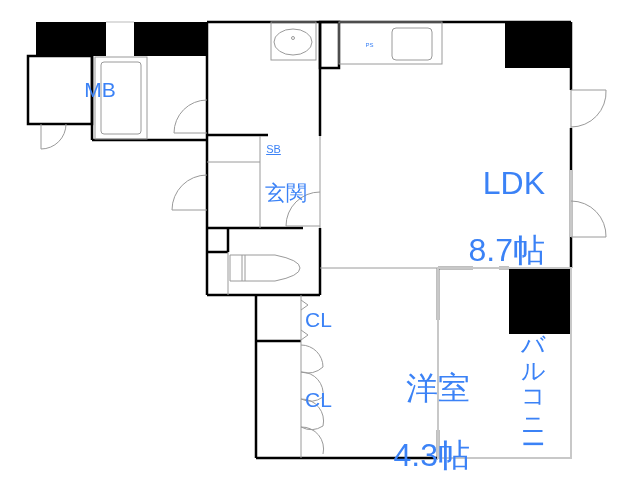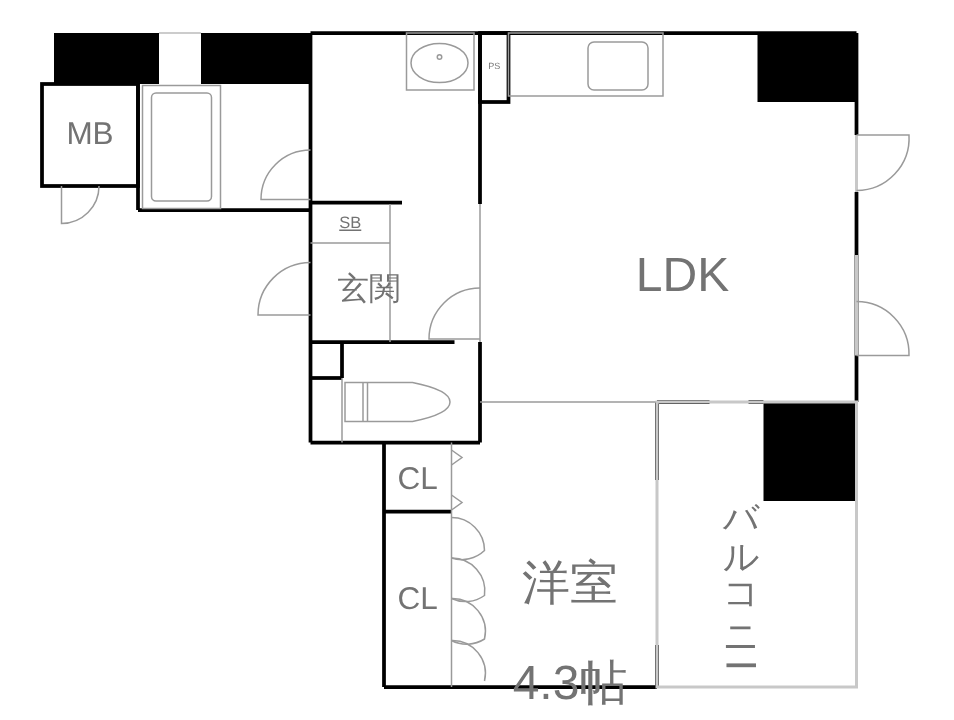--- a/index.html
+++ b/index.html
@@ -1,19 +1,19 @@
 <!DOCTYPE html>
 <html><head>
 <meta charset="utf-8">
 <style>
   html, body { margin: 0; padding: 0; background: #ffffff; }
   body { width: 636px; height: 480px; position: relative; overflow: hidden; font-family: "Liberation Sans", "DejaVu Sans", sans-serif; }
   #plan { position: absolute; left: 0; top: 0; width: 636px; height: 480px; }
-  .lbl { position: absolute; color: #737373; font-family: "Liberation Sans", "DejaVu Sans", sans-serif; text-align: center; white-space: pre-line; line-height: 1.05; }
-  .lbl-big { font-size: 32px; }
+  .lbl { position: absolute; color: #3b82f6; font-family: "Liberation Sans", "DejaVu Sans", sans-serif; text-align: center; white-space: pre-line; line-height: 1.05; padding-left: 40px; }
+  .lbl-big { font-size: 32px; text-align: right; }
   .lbl-mid { font-size: 21px; }
   .lbl-small { font-size: 11px; }
   .lbl-tiny { font-size: 6px; }
   .vert { writing-mode: vertical-rl; font-size: 24px; letter-spacing: 1px; }
 </style>
 </head>
 <body>
 
 <svg id="plan" viewBox="0 0 636 480" xmlns="http://www.w3.org/2000/svg">
 
@@ -111,20 +111,21 @@
 
     <path d="M301 345 A22 22 0 0 1 323 367 A22 22 0 0 1 301 372"></path>
     <path d="M301 372 A22 22 0 0 1 323 397 A22 22 0 0 1 301 399"></path>
     <path d="M301 399 A22 22 0 0 1 323 426 A22 22 0 0 1 301 427"></path>
     <path d="M301 427 A22 22 0 0 1 323 454"></path>
   </g>
 </svg>
 
 <div class="lbl lbl-big" style="left:405px; top:133px; width:100px;">
   <span>LDK</span><br>
+  <span>8.7帖</span>
 </div>
 
 <div class="lbl lbl-big" style="left:330px; top:338px; width:100px;">
   <span>洋室</span><br>
   <span>4.3帖</span>
 </div>
 
 <div class="lbl lbl-mid" style="left:207px; top:182px; width:54px;margin-left:12px;">玄関</div>
 
 <div class="lbl vert" style="left:481px; top:318px;">バルコニー</div>

